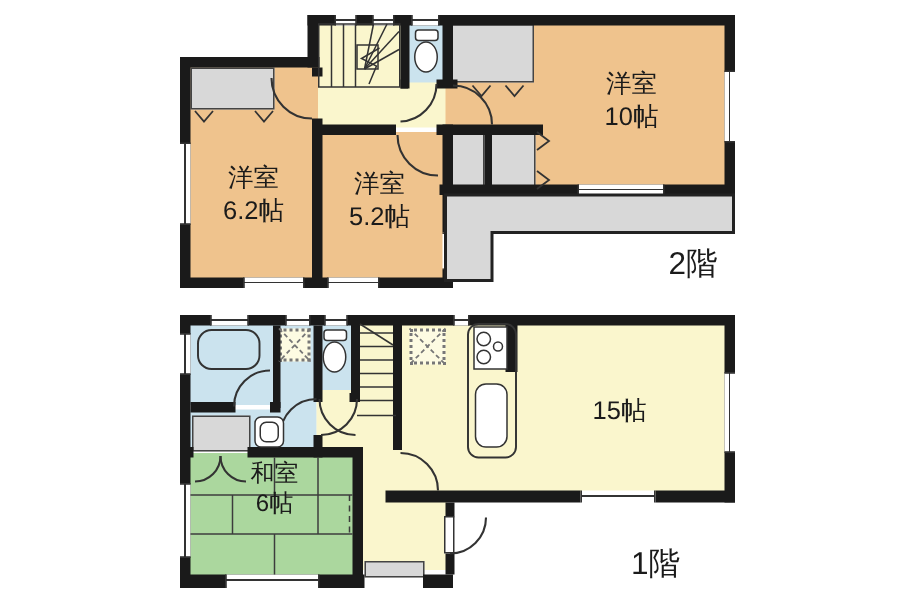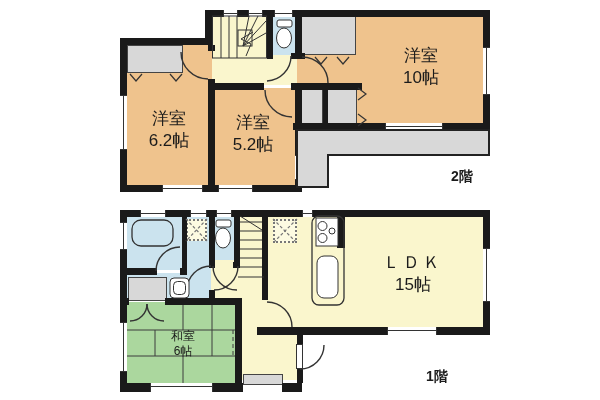--- a/index.html
+++ b/index.html
@@ -11,21 +11,21 @@
   .dot{border:2px dotted #777;box-sizing:border-box;z-index:2;background:#fdfbe2;}
   .w{background:#1a1a1a;z-index:3;}
   .winh{z-index:4;background:linear-gradient(to bottom,#fff 0 3px,#333 3px 4px,#fff 4px 100%);
         border-left:1px solid #333;border-right:1px solid #333;box-sizing:border-box;}
   .winv{z-index:4;background:linear-gradient(to right,#fff 0 3px,#333 3px 4px,#fff 4px 100%);
         border-top:1px solid #333;border-bottom:1px solid #333;box-sizing:border-box;}
   .leaf{z-index:4;background:#fff;border:1px solid #333;box-sizing:border-box;}
   .ovl{position:absolute;left:0;top:0;z-index:5;pointer-events:none;}
   .lbl{z-index:6;position:absolute;text-align:center;line-height:1.28;white-space:nowrap;
        transform:translate(-50%,-50%);font-size:17px;font-weight:500;}
-  .lbl.big{font-size:14px;font-weight:700;}
+  .lbl.big{font-size:21px;font-weight:400;}
   .lbl.sm{font-size:15px;}
   .ldkname{letter-spacing:3px;}
   .c-orange{background:#efc38d;}
   .c-yellow{background:#faf6cd;}
   .c-blue{background:#cbe3ee;}
   .c-green{background:#abd79e;}
 </style>
 </head>
 <body>
 
@@ -136,24 +136,23 @@
     <div class="a winh" style="left:302px;top:210px;width:11px;height:7px"></div>
     <div class="a winv" style="left:120px;top:222px;width:7px;height:28px"></div>
     <div class="a winv" style="left:120px;top:322px;width:7px;height:50px"></div>
     <div class="a winv" style="left:483px;top:248px;width:7px;height:54px"></div>
     <div class="a winh" style="left:387px;top:327px;width:50px;height:8px"></div>
     <div class="a winh" style="left:150px;top:383px;width:63px;height:9px"></div>
 
     <div class="a leaf" style="left:296px;top:344px;width:7px;height:25px"></div>
 
     <div class="lbl" style="left:413px;top:274px">
-      <span class="ldkname" style="display:block">ＬＤＫ</span>
       <span style="display:block">15帖</span>
     </div>
-    <div class="lbl" style="left:183px;top:344px;font-size:12px">
+    <div class="lbl" style="left:183px;top:327px;font-size:16px">
       <span style="display:block">和室</span>
       <span style="display:block">6帖</span>
     </div>
     <div class="lbl big" style="left:437px;top:377px">1階</div>
   </div>
 
   <svg class="ovl" width="600" height="400" viewBox="0 0 600 400">
 
     <path d="M297,130 H489 V155 H328 V187 H297 Z" fill="#d8d8d8" stroke="#222" stroke-width="2"></path>
 

